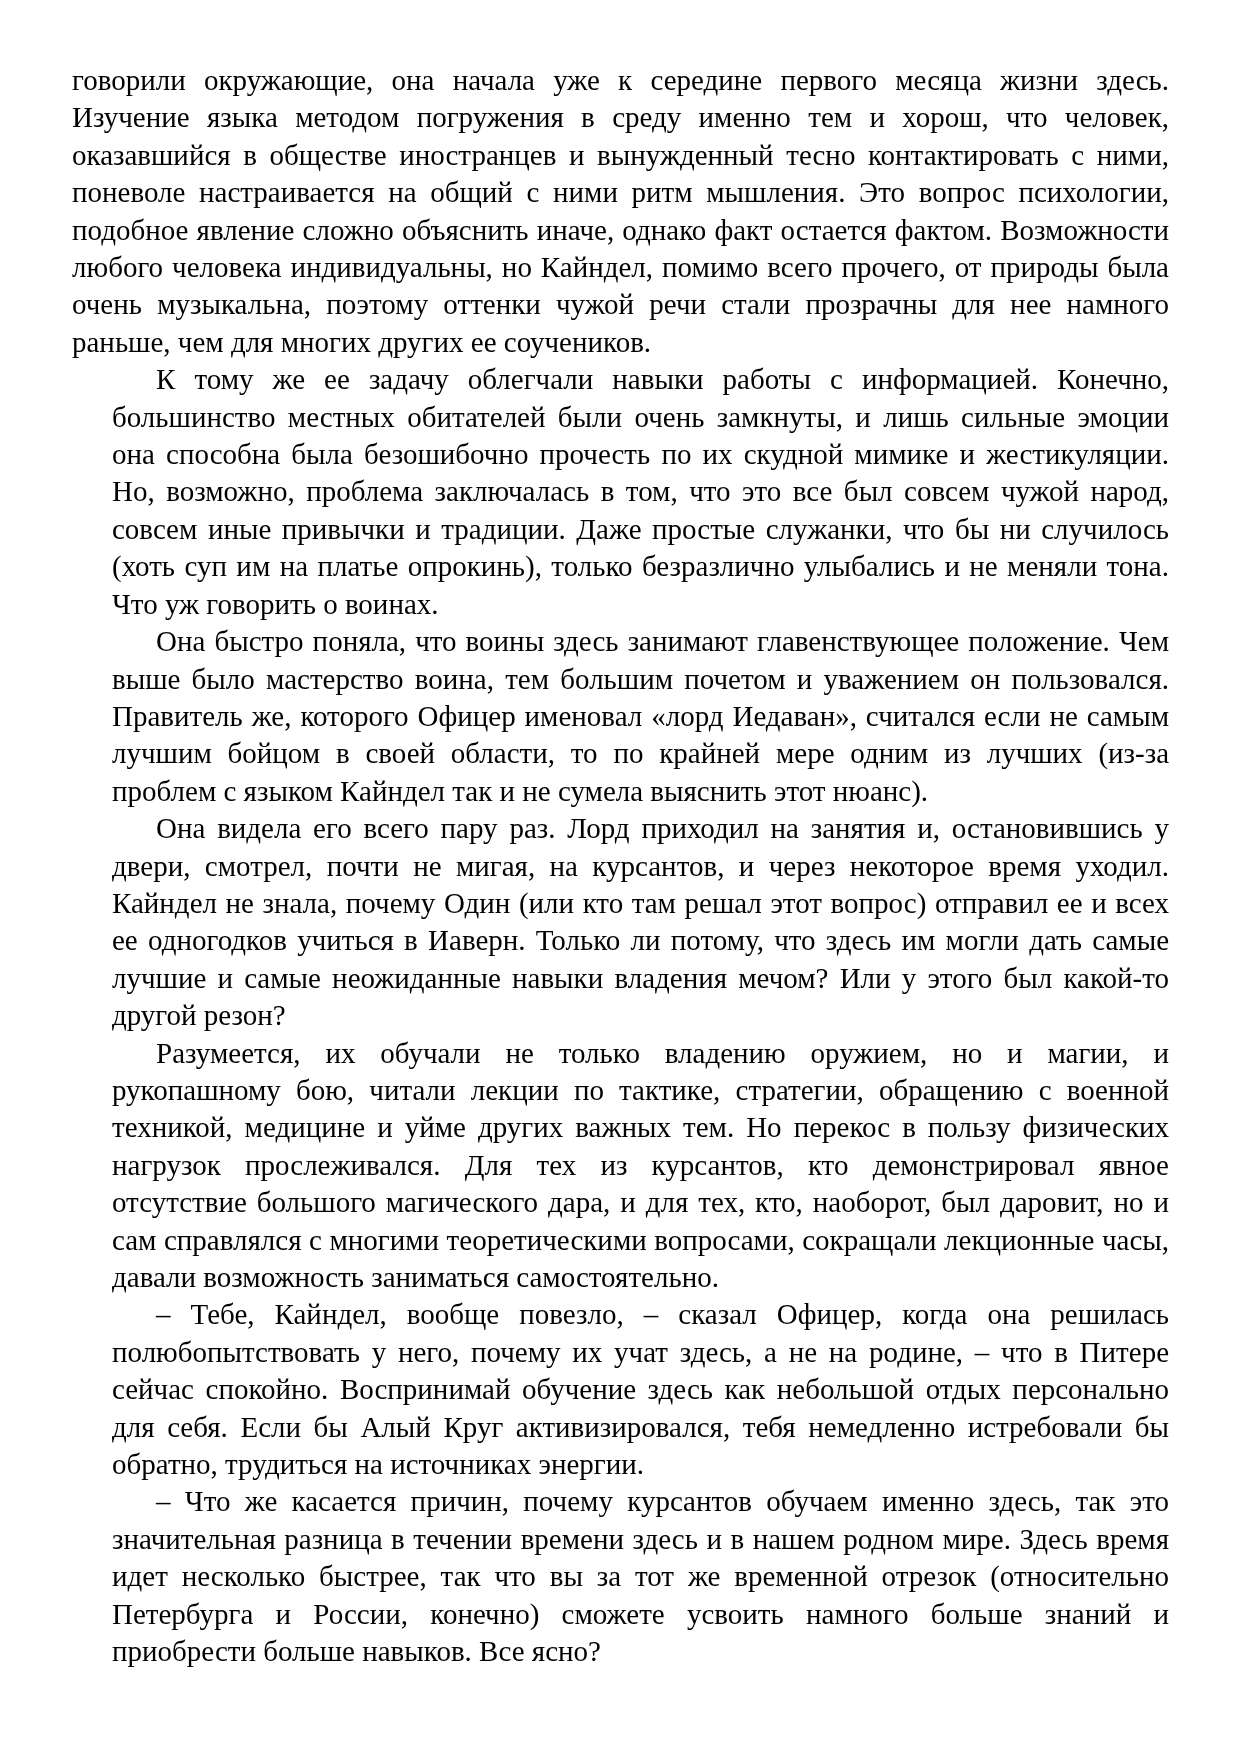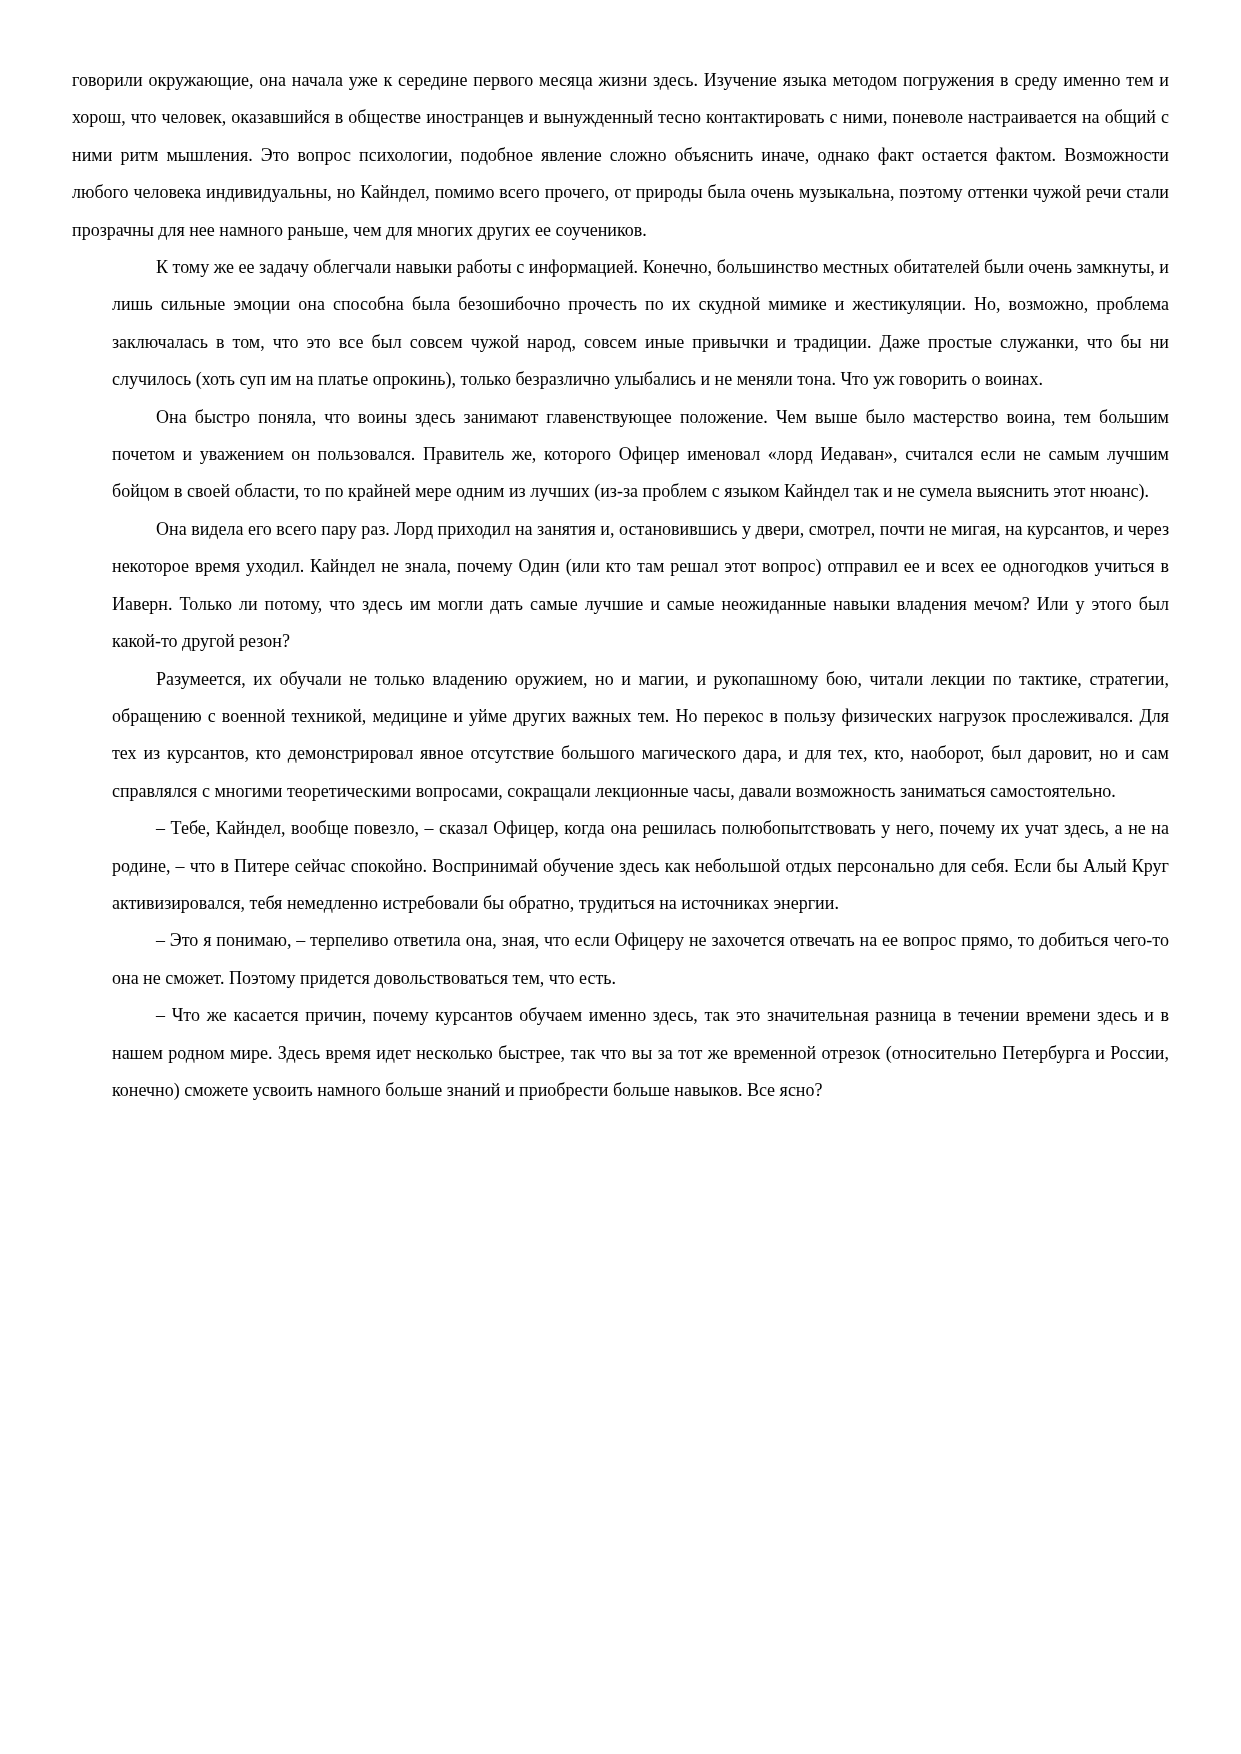--- a/index.html
+++ b/index.html
@@ -15,21 +15,21 @@
     color: #000000;
   }
   .page {
     box-sizing: border-box;
     width: 1241px;
     height: 1754px;
     padding: 62px 72px 60px 72px;
     background: #ffffff;
   }
   .body-text {
-    font-size: 18px;
+    font-size: 29px;
     line-height: 37.4px;
     text-align: justify;
     text-justify: inter-word;
     hyphens: none;
   }
   .body-text p {
     margin: 0;
     text-indent: 0;
   }
   .body-text p.indent {
@@ -41,16 +41,15 @@
 <body>
 
 <div class="page">
   <div class="body-text">
     <p class="">говорили окружающие, она начала уже к середине первого месяца жизни здесь. Изучение языка методом погружения в среду именно тем и хорош, что человек, оказавшийся в обществе иностранцев и вынужденный тесно контактировать с ними, поневоле настраивается на общий с ними ритм мышления. Это вопрос психологии, подобное явление сложно объяснить иначе, однако факт остается фактом. Возможности любого человека индивидуальны, но Кайндел, помимо всего прочего, от природы была очень музыкальна, поэтому оттенки чужой речи стали прозрачны для нее намного раньше, чем для многих других ее соучеников.</p>
     <p class="indent">К тому же ее задачу облегчали навыки работы с информацией. Конечно, большинство местных обитателей были очень замкнуты, и лишь сильные эмоции она способна была безошибочно прочесть по их скудной мимике и жестикуляции. Но, возможно, проблема заключалась в том, что это все был совсем чужой народ, совсем иные привычки и традиции. Даже простые служанки, что бы ни случилось (хоть суп им на платье опрокинь), только безразлично улыбались и не меняли тона. Что уж говорить о воинах.</p>
     <p class="indent">Она быстро поняла, что воины здесь занимают главенствующее положение. Чем выше было мастерство воина, тем большим почетом и уважением он пользовался. Правитель же, которого Офицер именовал «лорд Иедаван», считался если не самым лучшим бойцом в своей области, то по крайней мере одним из лучших (из-за проблем с языком Кайндел так и не сумела выяснить этот нюанс).</p>
     <p class="indent">Она видела его всего пару раз. Лорд приходил на занятия и, остановившись у двери, смотрел, почти не мигая, на курсантов, и через некоторое время уходил. Кайндел не знала, почему Один (или кто там решал этот вопрос) отправил ее и всех ее одногодков учиться в Иаверн. Только ли потому, что здесь им могли дать самые лучшие и самые неожиданные навыки владения мечом? Или у этого был какой-то другой резон?</p>
     <p class="indent">Разумеется, их обучали не только владению оружием, но и магии, и рукопашному бою, читали лекции по тактике, стратегии, обращению с военной техникой, медицине и уйме других важных тем. Но перекос в пользу физических нагрузок прослеживался. Для тех из курсантов, кто демонстрировал явное отсутствие большого магического дара, и для тех, кто, наоборот, был даровит, но и сам справлялся с многими теоретическими вопросами, сокращали лекционные часы, давали возможность заниматься самостоятельно.</p>
     <p class="indent">– Тебе, Кайндел, вообще повезло, – сказал Офицер, когда она решилась полюбопытствовать у него, почему их учат здесь, а не на родине, – что в Питере сейчас спокойно. Воспринимай обучение здесь как небольшой отдых персонально для себя. Если бы Алый Круг активизировался, тебя немедленно истребовали бы обратно, трудиться на источниках энергии.</p>
-    <p class="indent">– Это я понимаю, – терпеливо ответила она, зная, что если Офицеру не захочется отвечать на ее вопрос прямо, то добиться чего-то она не сможет. Поэтому придется довольствоваться тем, что есть.</p>
     <p class="indent">– Что же касается причин, почему курсантов обучаем именно здесь, так это значительная разница в течении времени здесь и в нашем родном мире. Здесь время идет несколько быстрее, так что вы за тот же временной отрезок (относительно Петербурга и России, конечно) сможете усвоить намного больше знаний и приобрести больше навыков. Все ясно?</p>
   </div>
 </div>
 
 </body></html>

